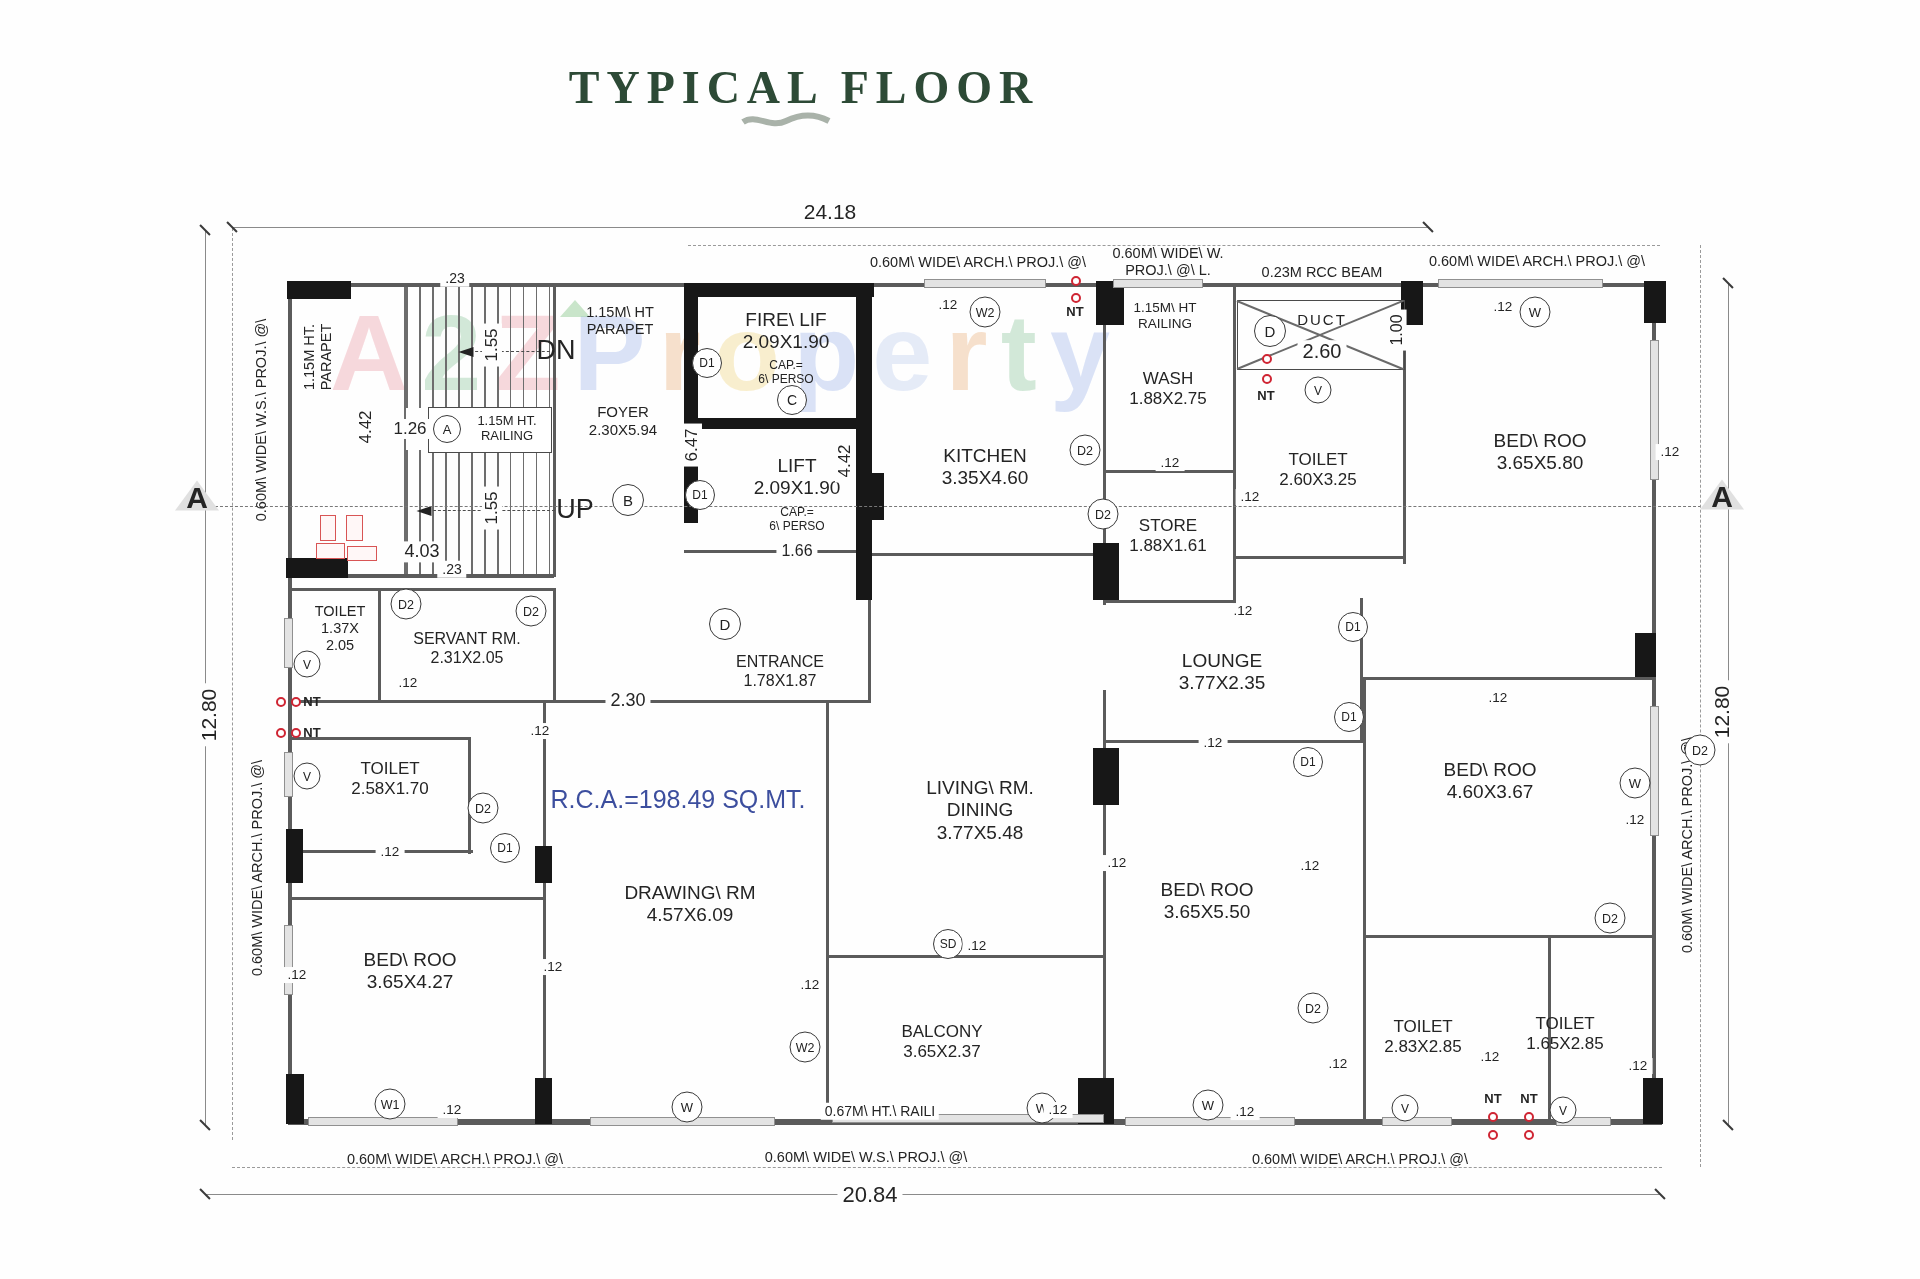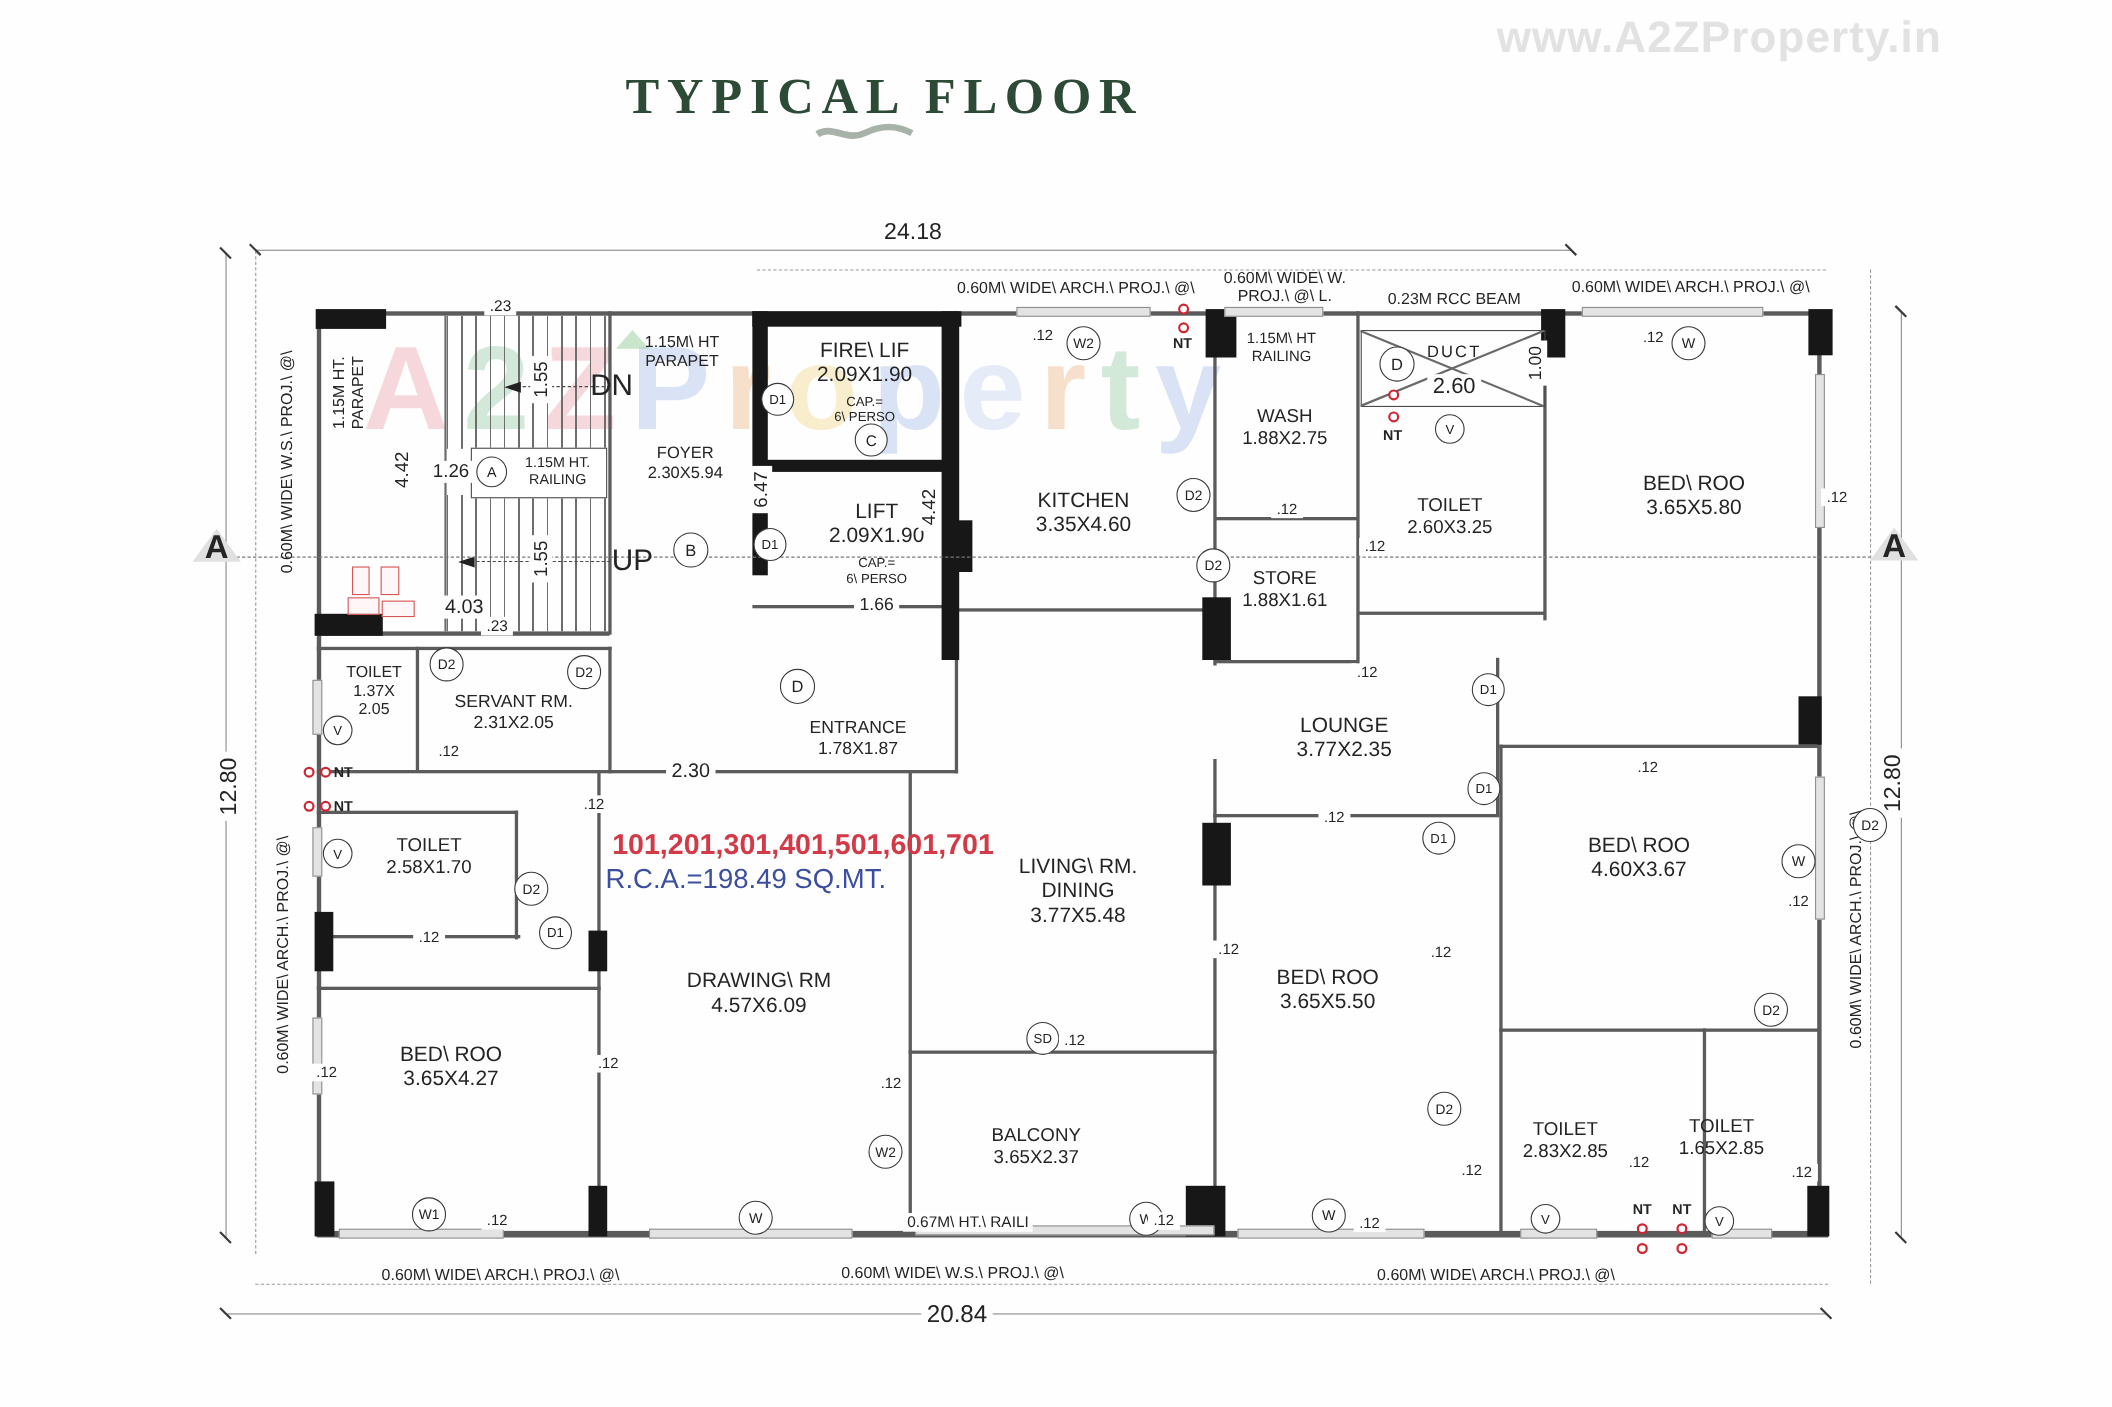--- a/index.html
+++ b/index.html
@@ -35,21 +35,20 @@
          font-size:108px;font-weight:700;opacity:.5;pointer-events:none;}
   .red{color:#d23a47;font-weight:700;}
   .blue{color:#3c4e9e;}
   .nt{font-size:13px;font-weight:600;}
 </style>
 </head>
 <body>
 
 <div id="stage">
 
-  <div class="lbl urlmark" style="left:1563px;top:35px;">www.A2ZProperty.in</div>
   <div class="brand">
     <span style="color:#f0b4bc">A</span>
     <span style="color:#a8d4b4">2</span>
     <span style="color:#f0b4bc">Z</span>
     <span style="color:#b7c8f0">P</span>
     <span style="color:#f0c49c">r</span>
     <span style="color:#f4e0a0">o</span>
     <span style="color:#b7c8f0">p</span>
     <span style="color:#cdd9f2">e</span>
     <span style="color:#f0c49c">r</span>
@@ -322,21 +321,20 @@
   <div class="circ" style="left:307px;top:776px;width:25px;height:25px;font-size:12px;">
       <span>V</span>
     </div>
   <div class="circ" style="left:483px;top:808px;width:29px;height:29px;font-size:12.5px;">
       <span>D2</span>
     </div>
   <div class="circ" style="left:505px;top:848px;width:28px;height:28px;font-size:12px;">
       <span>D1</span>
     </div>
 
-  <div class="lbl red" style="left:730px;top:768px;font-size:26px;white-space:nowrap;">101,201,301,401,501,601,701</div>
   <div class="lbl blue" style="left:678px;top:800px;font-size:25px;white-space:nowrap;">R.C.A.=198.49 SQ.MT.</div>
 
   <div class="lbl" style="left:980px;top:811px;font-size:19px;">LIVING\ RM.
 DINING
 3.77X5.48</div>
   <div class="lbl" style="left:690px;top:904px;font-size:19px;">DRAWING\ RM
 4.57X6.09</div>
   <div class="lbl" style="left:410px;top:971px;font-size:19px;">BED\ ROO
 3.65X4.27</div>
   <div class="lbl" style="left:1207px;top:901px;font-size:19px;">BED\ ROO

